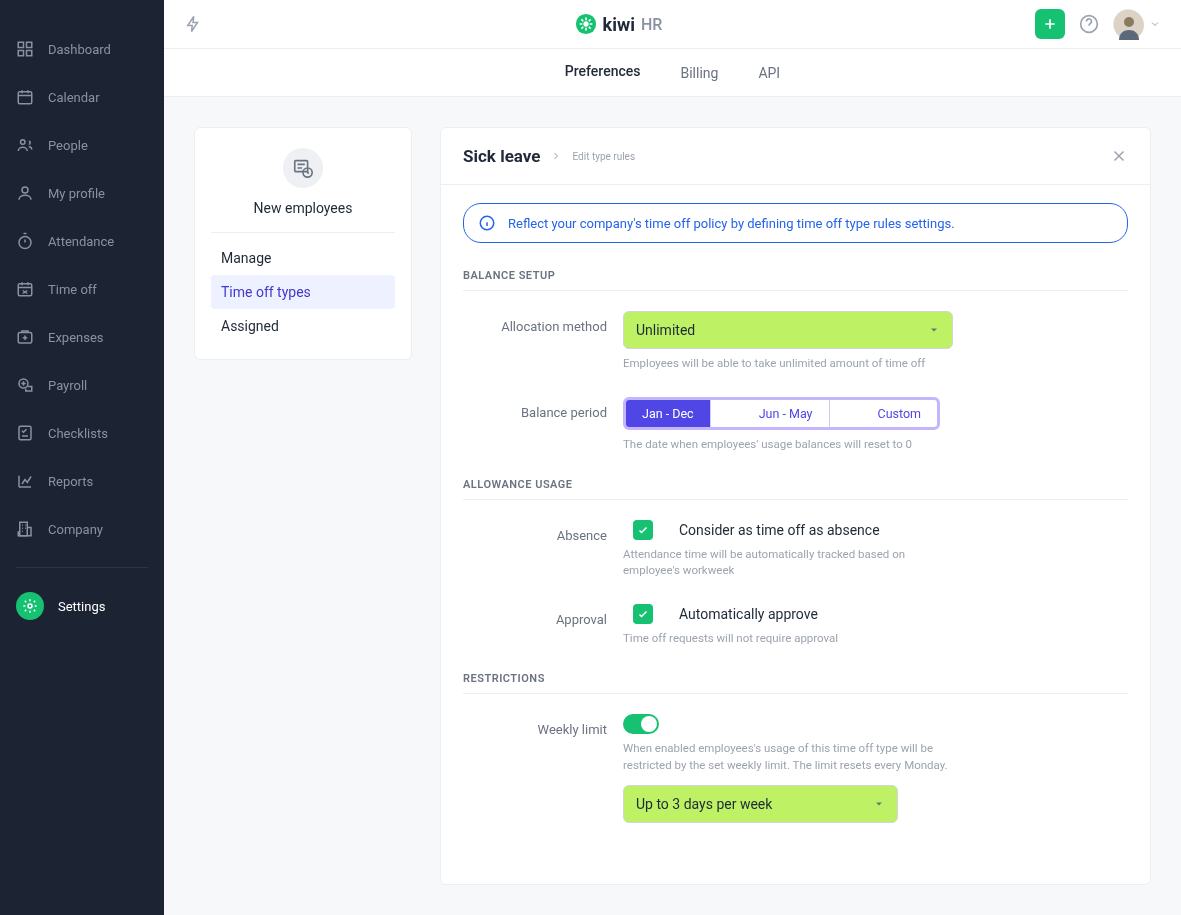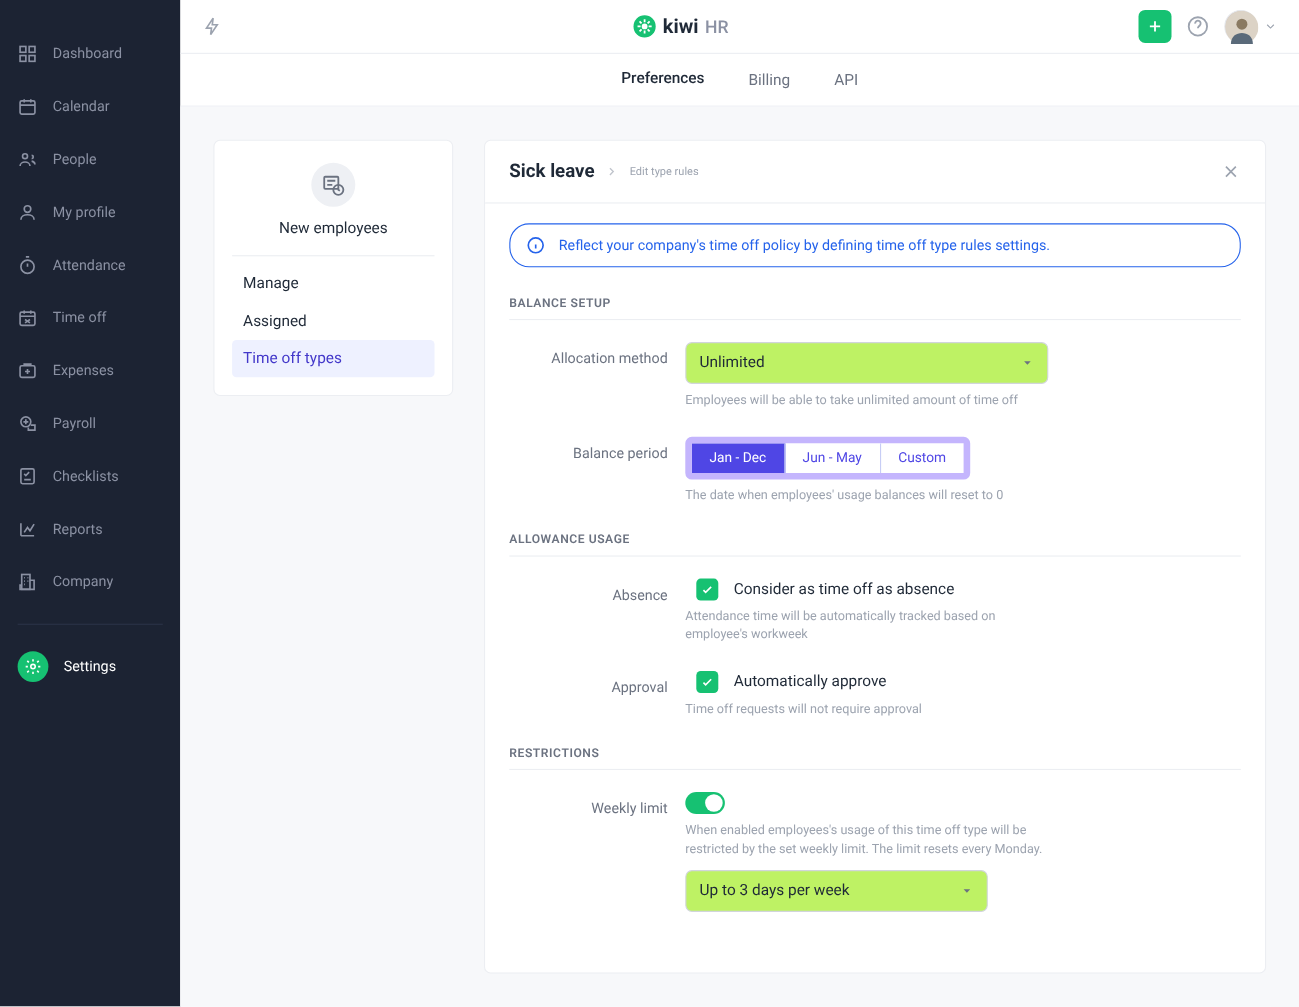--- a/index.html
+++ b/index.html
@@ -49,26 +49,26 @@
 .panel-body { padding: 18px 22px 30px; }
 .info-banner { display:flex; align-items:center; gap:12px; border:1px solid #2563eb; border-radius:18px; padding: 10px 14px; color:#2563eb; font-size:13px; margin-bottom:26px; }
 .section-label { font-size:11px; letter-spacing:0.5px; color:#6b7280; font-weight:600; border-bottom:1px solid #eceef2; padding-bottom:8px; margin-bottom:20px; }
 
 .field { display:flex; margin-bottom:26px; }
 .field-label { width:160px; text-align:right; padding-right:16px; padding-top:8px; font-size:13px; color:#6b7280; flex-shrink:0; }
 .field-body { flex:1; max-width: 480px; }
 .select { border:1px solid #d1d5db; border-radius:6px; height:38px; display:flex; align-items:center; justify-content:space-between; padding: 0 12px; font-size:14px; cursor:pointer; background:#bef264; max-width:330px;}
 .help { font-size:11.5px; color:#9ca3af; margin-top:6px; line-height:1.4; }
 
-.seg { display:flex; border:6px solid #c4b5fd; border-radius:6px; overflow:hidden; width:fit-content; }
+.seg { display:flex; border:3px solid #c4b5fd; border-radius:6px; overflow:hidden; width:fit-content;gap:32px; }
 .seg-item { padding: 6px 16px; font-size:12.5px; color:#4f46e5; cursor:pointer; border-right:1px solid #c7cdf5; }
 .seg-item:last-child { border-right:none; }
 .seg-item.active { background:#4f46e5; color:#fff; }
 
-.check-row { display:flex; align-items:center; gap:14px;padding-left:10px; }
+.check-row { display:flex; align-items:center; gap:26px;padding-left:10px; }
 .checkbox { width:20px; height:20px; border-radius:4px; background:#16c172; display:flex; align-items:center; justify-content:center; flex-shrink:0; cursor:pointer; }
 .check-label { font-size:14px; color:#1f2937; }
 
 .toggle { width:36px; height:20px; border-radius:10px; background:#16c172; position:relative; cursor:pointer; }
 .toggle-knob { position:absolute; right:2px; top:2px; width:16px; height:16px; border-radius:50%; background:#fff; }
 
 svg { display:block; }
 </style>
 </head>
 <body>
@@ -231,25 +231,25 @@
               <path d="M6 8h8M6 12h5"></path>
               <circle cx="17" cy="17" r="5"></circle>
               <path d="M17 15v2l1.5 1"></path>
             </svg>
         </div>
         <div class="emp-title">New employees</div>
         <hr class="left-hr">
         <div class="left-item">
             <span>Manage</span>
           </div>
+        <div class="left-item active">
+            <span>Time off types</span>
+          </div>
         <div class="left-item">
             <span>Assigned</span>
-          </div>
-        <div class="left-item active">
-            <span>Time off types</span>
           </div>
       </div>
 
       <div class="panel">
         <div class="panel-head">
           <div class="bc">
             <span class="bc-main">Sick leave</span>
             <svg width="12" height="12" viewBox="0 0 24 24" fill="none" stroke="#c0c4cc" stroke-width="2.5">
                 <path d="M9 6l6 6-6 6"></path>
               </svg>

